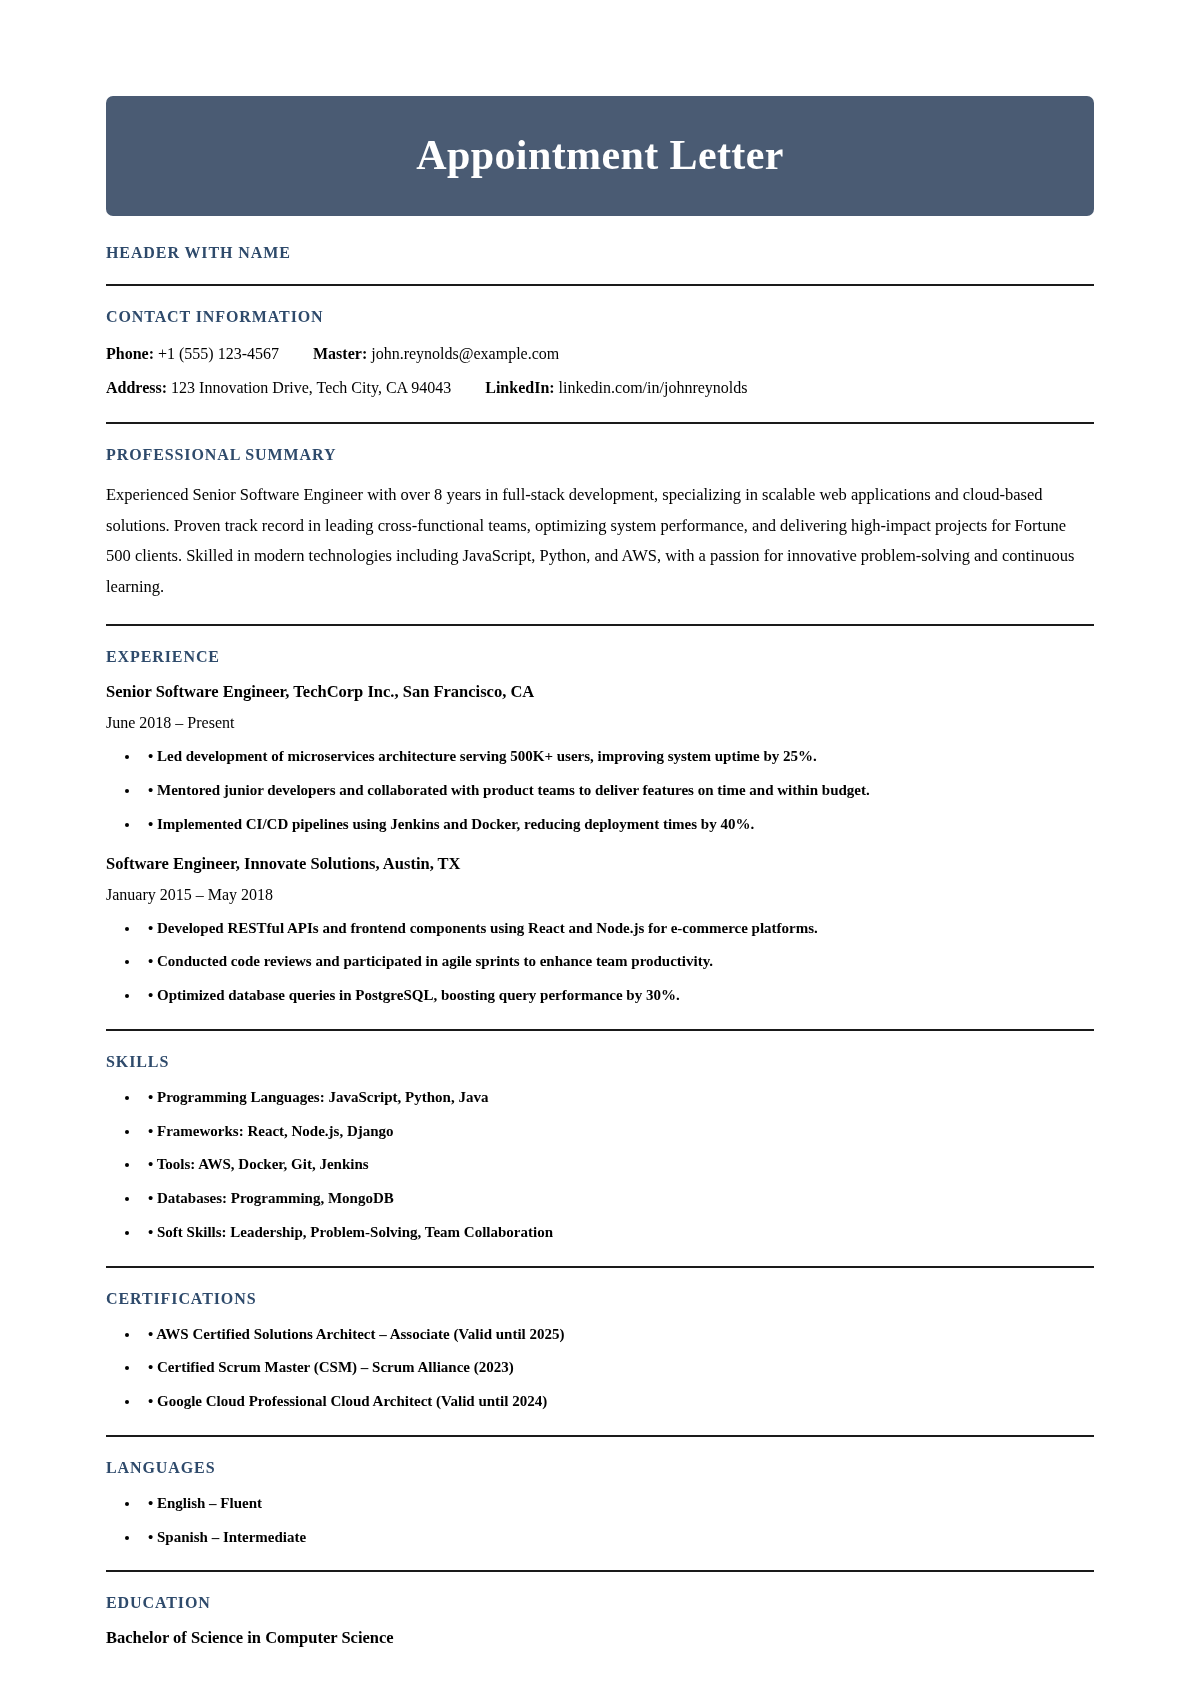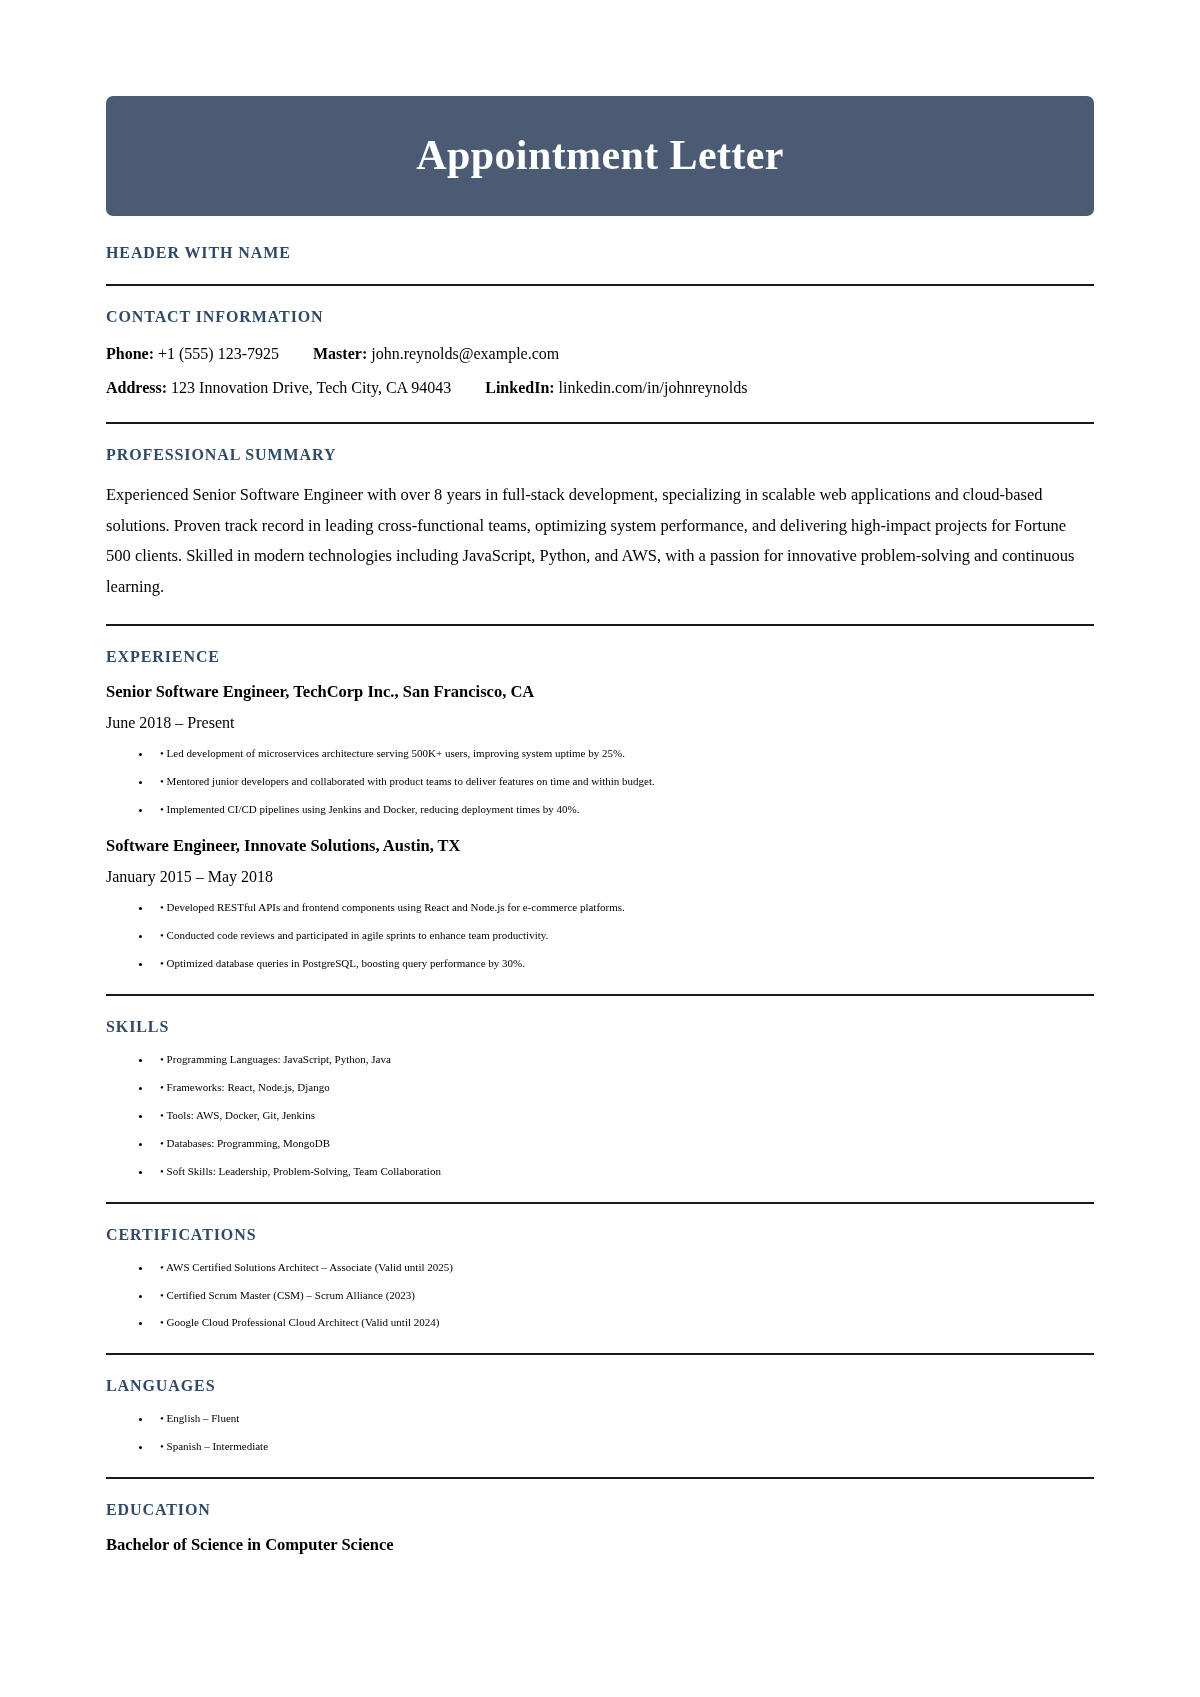--- a/index.html
+++ b/index.html
@@ -90,24 +90,25 @@
     font-size: 16px;
     margin: 0 0 14px 0;
   }
   ul.bullets {
     margin: 0 0 18px 0;
     padding-left: 34px;
     list-style-type: disc;
   }
   ul.bullets.tight { margin-bottom: 0; }
   ul.bullets li {
-    font-size: 11px;
+    font-size: 15px;
     line-height: 1.45;
-    margin: 0 0 12px 12px;
+    margin: 0 0 12px 0;
     padding-left: 8px;
+    font-weight: bold;
   }
   ul.bullets li:last-child { margin-bottom: 0; }
   .edu-degree {
     font-size: 16.5px;
     font-weight: bold;
     margin: 0 0 12px 0;
   }
 </style>
 </head>
 <body>
@@ -121,21 +122,21 @@
   <div class="section">
     <div class="section-heading">HEADER WITH NAME</div>
   </div>
 
   <hr class="divider">
 
   <div class="section">
     <div class="section-heading">CONTACT INFORMATION</div>
     <div class="contact-line">
       <span class="lbl">Phone:</span>
-      <span>+1 (555) 123-7925</span>
+      <span>+1 (555) 123-4567</span>
       <span class="contact-gap"></span>
       <span class="lbl">Master:</span>
       <span>john.reynolds@example.com</span>
     </div>
     <div class="contact-line">
       <span class="lbl">Address:</span>
       <span>123 Innovation Drive, Tech City, CA 94043</span>
       <span class="contact-gap"></span>
       <span class="lbl">LinkedIn:</span>
       <span>linkedin.com/in/johnreynolds</span>

